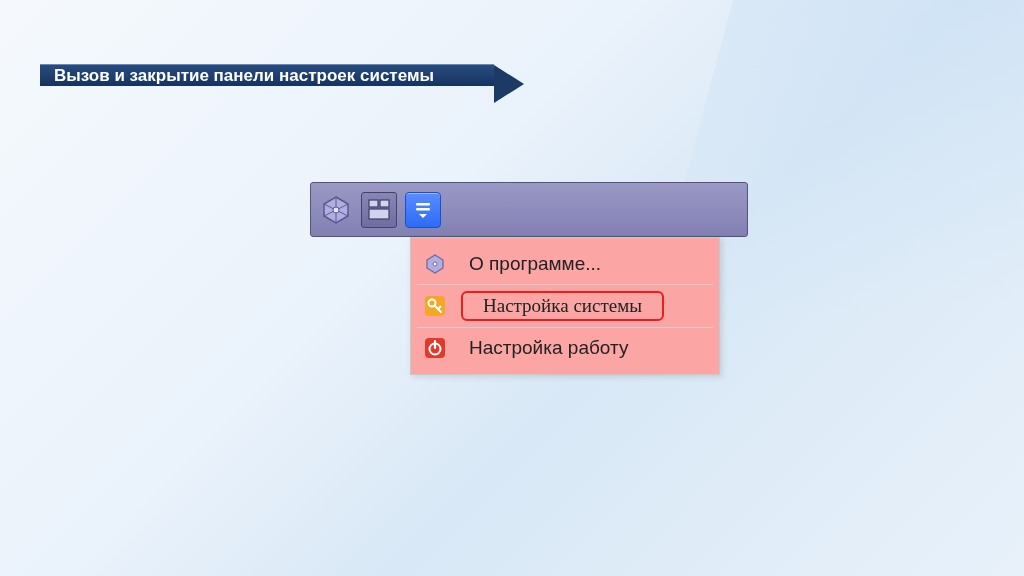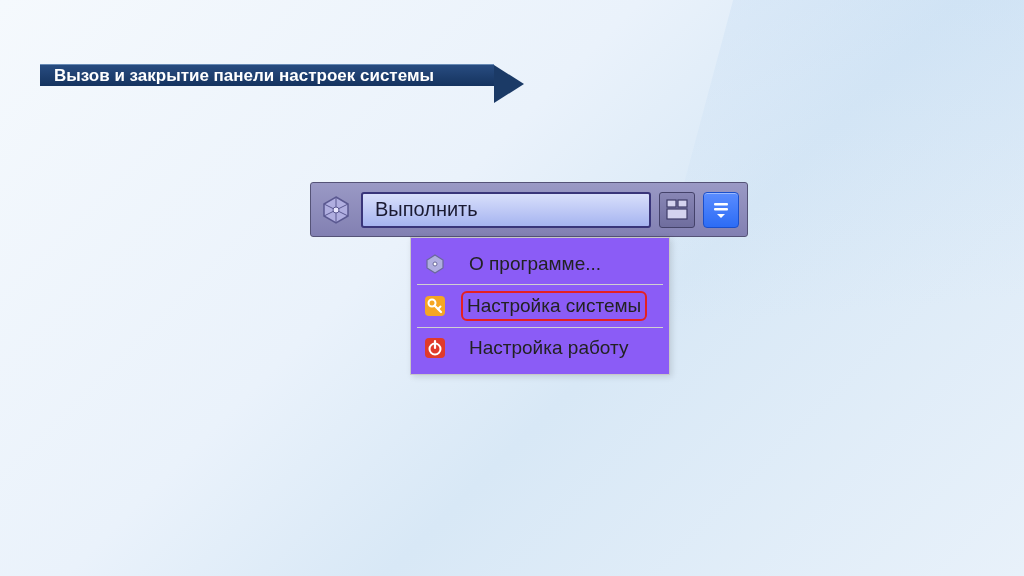--- a/index.html
+++ b/index.html
@@ -76,64 +76,62 @@
       width: 36px; height: 36px;
       background: linear-gradient(#5a8cff, #2d6cf5);
       border: 1px solid #1a4fcc;
       border-radius: 4px;
       display: flex; align-items: center; justify-content: center;
       box-shadow: inset 0 1px 0 rgba(255,255,255,0.4);
     }
     .dropdown {
       position: absolute;
       top: 55px; left: 100px;
-      width: 260px;
-      background: #8b5cf6;
+      width: 310px;
+      background: #fca5a5;
       border: 1px solid #c8c8c8;
       padding: 6px;
       box-shadow: 2px 2px 6px rgba(0,0,0,0.12);
     }
     .menu-item {
       display: flex; align-items: center;
       gap: 12px;
       padding: 6px 4px;
       font-size: 19px;
       color: #222;
       border-bottom: 1px solid #d0d0d0;
       cursor: pointer;
     }
     .menu-item:last-child { border-bottom: none; }
     .menu-item .icon { width: 28px; height: 28px; display:flex; align-items:center; justify-content:center; }
     .highlighted-label {
       border: 2.5px solid #e62020;
       border-radius: 6px;
-      padding: 2px 4px;
+      padding: 2px 20px;
+      font-family: Liberation Serif, serif;
     }
     .label-plain { padding: 2px 8px; }
   </style>
 </head>
 <body>
 
 <div class="title-banner">
   <span>Вызов и закрытие панели настроек системы</span>
 </div>
 
 <div class="panel-wrap">
   <div class="toolbar">
     <div class="logo-icon">
       <svg width="30" height="30" viewBox="0 0 30 30">
         <polygon points="15,2 27,9 27,21 15,28 3,21 3,9" fill="#b0aee0" stroke="#5a5890" stroke-width="1.5"></polygon>
         <line x1="15" y1="2" x2="15" y2="28" stroke="#5a5890" stroke-width="1"></line>
         <line x1="3" y1="9" x2="27" y2="21" stroke="#5a5890" stroke-width="1"></line>
         <line x1="27" y1="9" x2="3" y2="21" stroke="#5a5890" stroke-width="1"></line>
         <circle cx="15" cy="15" r="3" fill="#e8e6ff" stroke="#5a5890"></circle>
       </svg>
-    </div>
-    <div class="run-box">
-      <span>Выполнить</span>
     </div>
     <div class="layout-btn">
       <svg width="22" height="22" viewBox="0 0 22 22">
         <rect x="1" y="1" width="9" height="7" fill="#d4d3ef" stroke="#3e3c68" stroke-width="1.2"></rect>
         <rect x="12" y="1" width="9" height="7" fill="#d4d3ef" stroke="#3e3c68" stroke-width="1.2"></rect>
         <rect x="1" y="10" width="20" height="10" fill="#d4d3ef" stroke="#3e3c68" stroke-width="1.2"></rect>
       </svg>
     </div>
     <div class="menu-btn">
       <svg width="20" height="20" viewBox="0 0 20 20">

